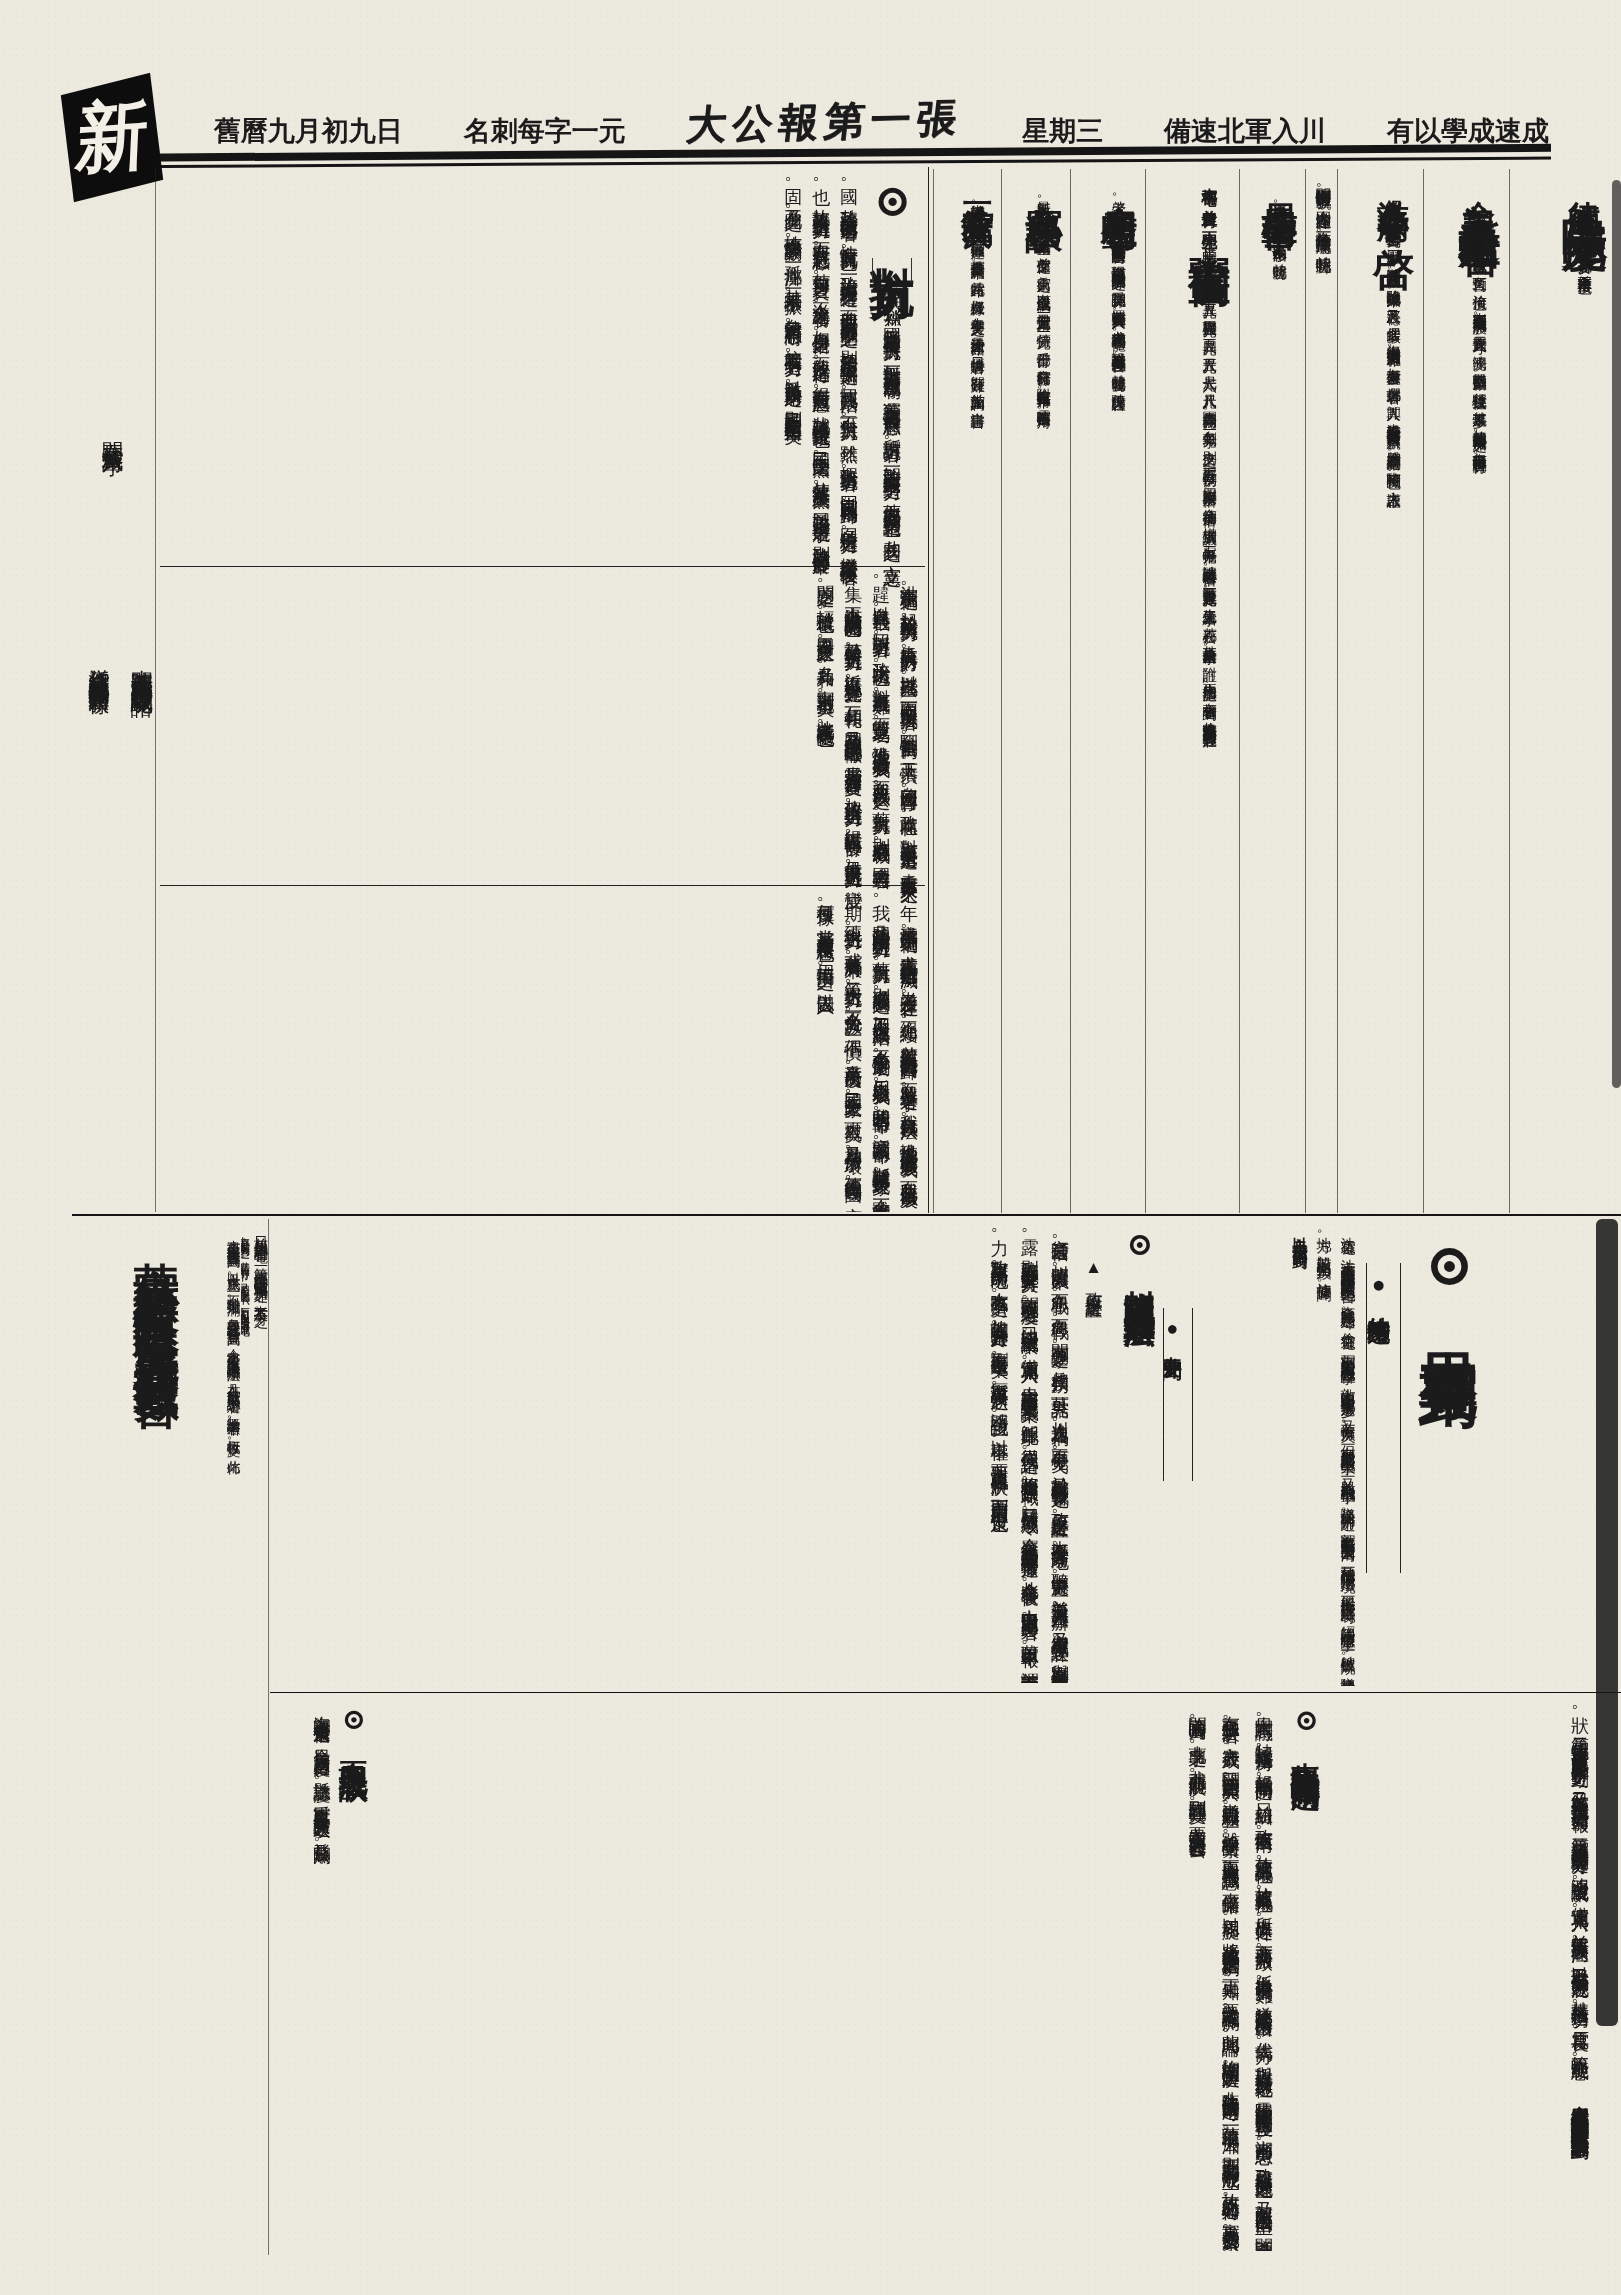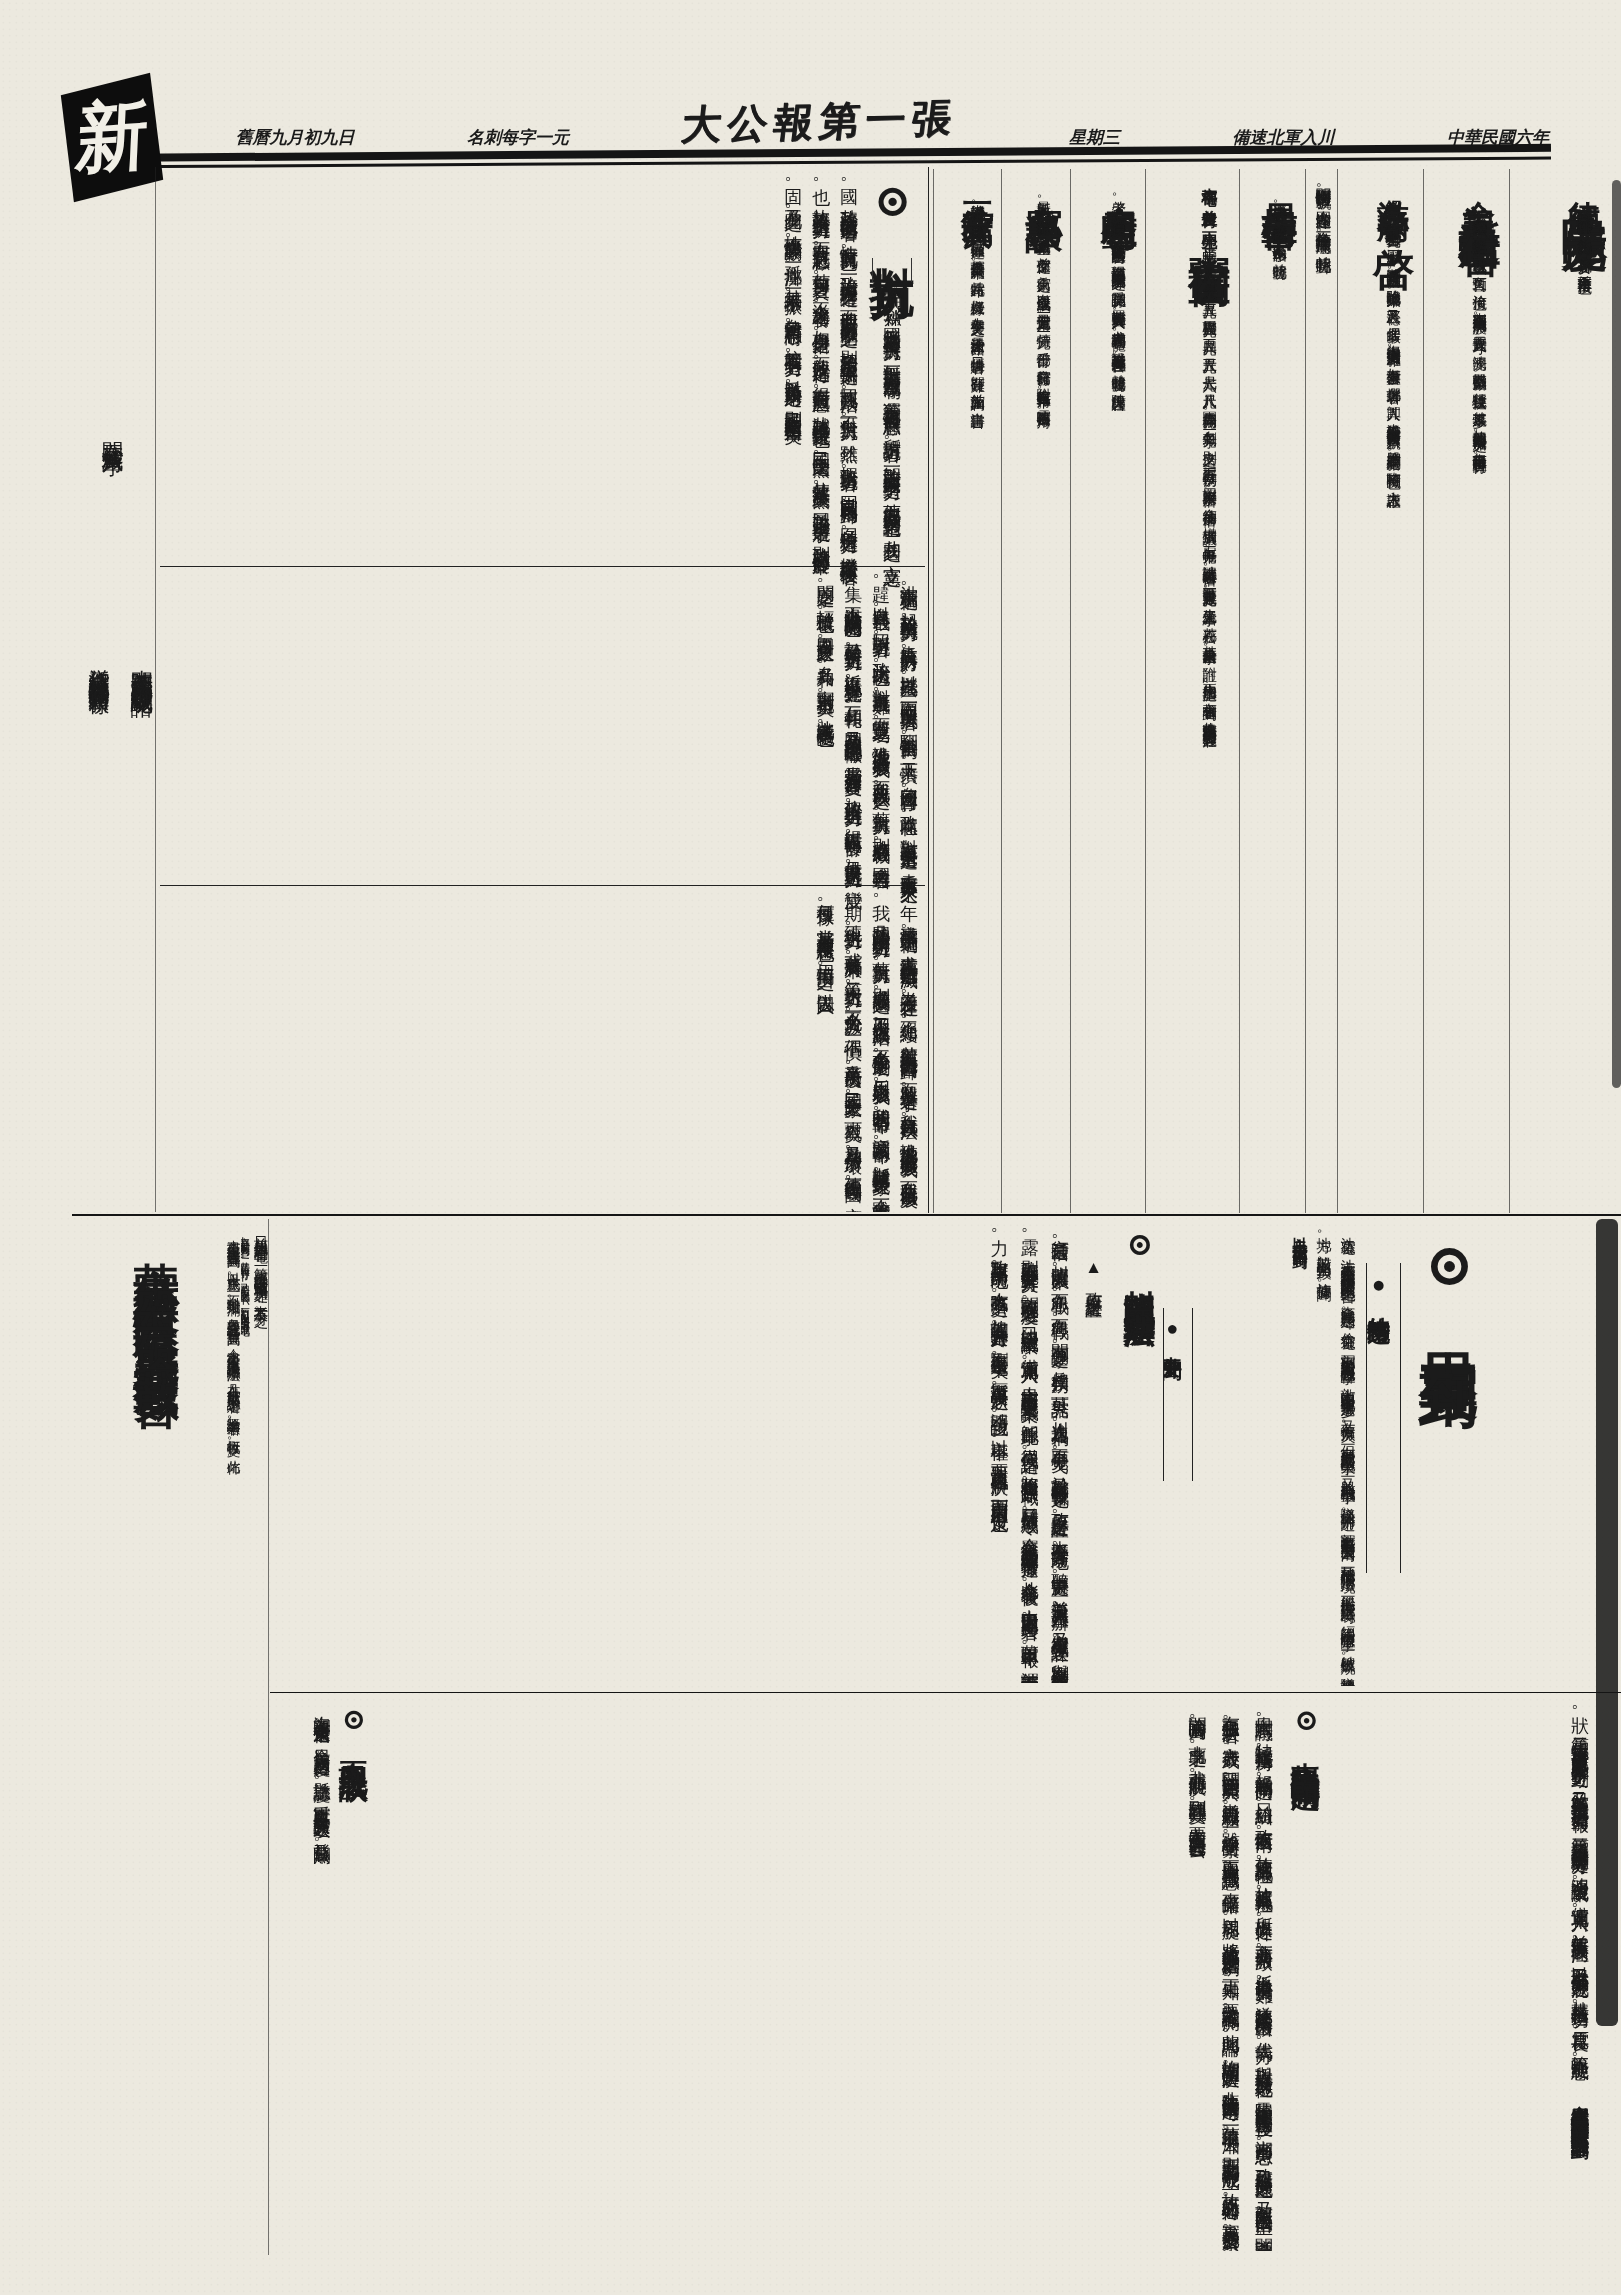--- a/index.html
+++ b/index.html
@@ -6,21 +6,21 @@
   #paper{position:relative;width:1622px;height:2295px;background:#ece9df;overflow:hidden;
          font-family:"Liberation Serif","DejaVu Serif",serif;color:#1b1b1b;
          background-image:radial-gradient(rgba(0,0,0,.045) 0.7px,transparent 1px);
          background-size:6.5px 6.5px;}
   .v{writing-mode:vertical-rl;text-orientation:upright;letter-spacing:1.4px;}
   .abs{position:absolute;}
   .blk{position:absolute;overflow:hidden;}
   
   #hdr{left:72px;top:107px;width:1477px;height:42px;display:flex;flex-direction:row-reverse;
        align-items:flex-end;justify-content:space-between;}
-  .hitem{font-size:17px;font-weight:bold;white-space:nowrap;font-style:italic;}
+  .hitem{font-size:27px;font-weight:bold;white-space:nowrap;}
   #masthead{font-size:40px;font-weight:900;letter-spacing:5.8px;transform:skewX(-8deg) rotate(-1.5deg);
             text-shadow:0.7px 0.7px 0 #333;}
   .rule{position:absolute;background:#151515;}
   
   #newbox{left:66px;top:84px;width:92px;height:107px;background:#0d0d0d;
           transform:rotate(-14deg) skewX(-7deg);display:flex;align-items:center;justify-content:center;}
   #newbox span{color:#f1efe6;font-size:74px;font-weight:bold;transform:rotate(10deg);
                font-family:"Liberation Serif",serif;}
   .stripcol{font-size:22.3px;line-height:1.25;}
   
@@ -45,21 +45,21 @@
   .bodytxt{line-height:1.6;}
   .vline{position:absolute;background:#222;}
   .smudge{position:absolute;background:#161616;border-radius:5.8px;}
 </style>
 </head>
 <body>
 
 <div id="paper">
 
   <div id="hdr" class="abs">
-    <div class="hitem">中華民國六年</div>
+    <div class="hitem">有以學成速成</div>
     <div class="hitem">備速北軍入川</div>
     <div class="hitem">星期三</div>
     <div id="masthead">大公報第一張</div>
     <div class="hitem">名刺每字一元</div>
     <div class="hitem">舊曆九月初九日</div>
     <div class="hitem">第二頁</div>
   </div>
   <div class="rule" style="left:71px;top:149px;width:1480px;height:8px;transform:rotate(-0.4deg);"></div>
   <div class="rule" style="left:71px;top:161px;width:1480px;height:2.9px;transform:rotate(-0.35deg);"></div>
 

